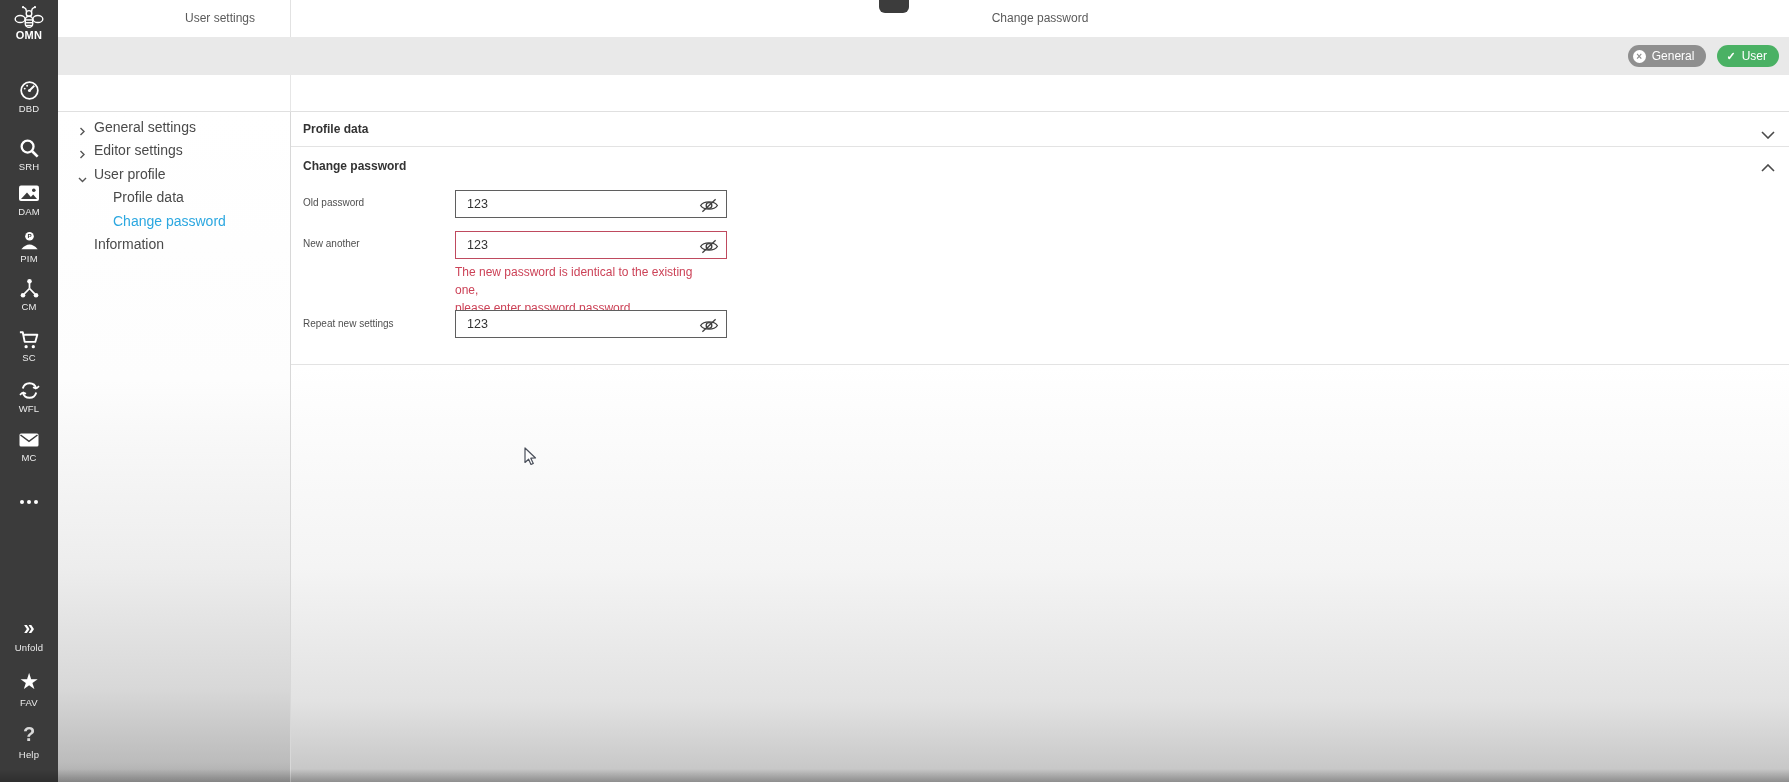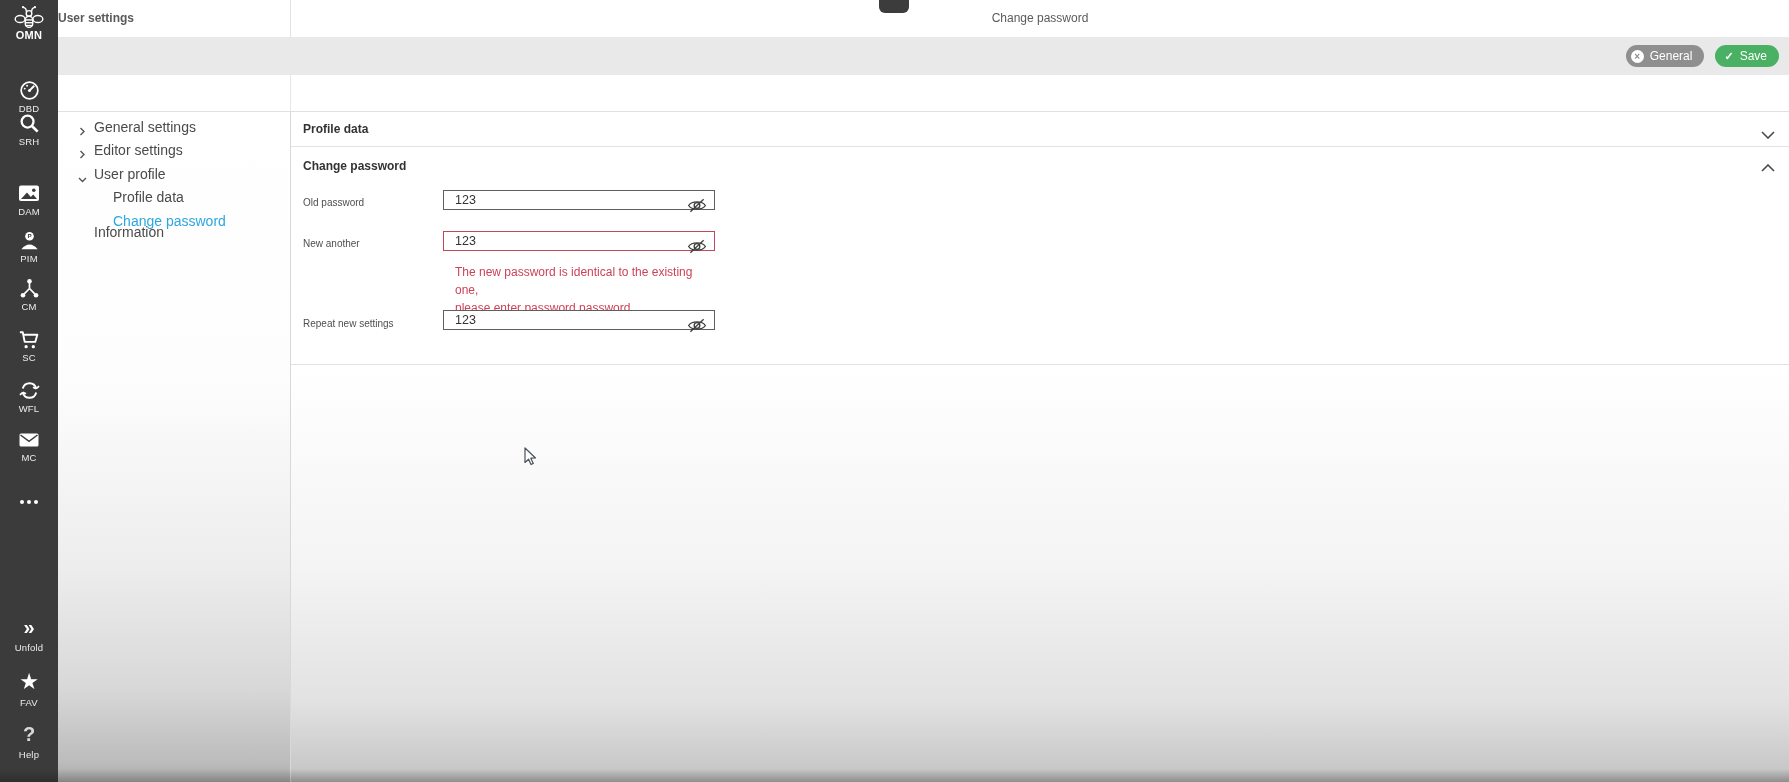--- a/index.html
+++ b/index.html
@@ -10,21 +10,21 @@
   #rail{position:absolute;left:0;top:0;width:58px;height:782px;background:#3b3b3b;z-index:6;}
   .rail-item{position:absolute;left:0;width:58px;text-align:center;color:#f4f4f4;cursor:pointer;}
   .rail-item .ricon{display:block;height:23px;line-height:23px;}
   .rail-item .rlabel{display:block;font-size:9.5px;margin-top:2px;color:#ededed;letter-spacing:.2px;}
   #rail-logo .rlabel{font-size:11px;font-weight:bold;margin-top:1px;color:#fff;}
   .uglyph{font-size:20px;line-height:20px;color:#fff;display:block;}
 
   
   #topbar{position:absolute;left:58px;top:0;width:1731px;height:37px;background:#fff;}
   #topbar-sidebar-title{position:absolute;left:0;top:0;width:197px;height:37px;line-height:37px;
-      text-align:left;font-size:12px;color:#5a5a5a;font-weight:bold;}
+      text-align:right;font-size:12px;color:#5a5a5a;}
   #topbar-vdiv{position:absolute;left:232px;top:0;width:1px;height:37px;background:#e2e2e2;}
   #topbar-page-title{position:absolute;left:233px;top:0;right:0;height:37px;line-height:37px;
       text-align:center;font-size:12px;color:#5a5a5a;}
   #camera-overlay{position:absolute;left:821px;top:-12px;width:30px;height:25px;background:#3c3c3c;
       border-radius:6px;}
 
   
   #toolbar{position:absolute;left:58px;top:37px;right:0;height:38px;background:#e9e9e9;
       display:flex;align-items:center;justify-content:flex-end;gap:11px;padding-right:10px;box-sizing:border-box;}
   .btn{display:flex;align-items:center;height:22px;border:none;border-radius:11px;color:#fff;
@@ -55,21 +55,21 @@
       background:linear-gradient(180deg,#ffffff 0%,#ffffff 38%,#f4f4f4 68%,#e2e2e2 88%,#c8c8c8 98%,#b6b6b6 100%);}
   #sec1-row{position:absolute;left:0;right:0;top:0;height:34px;border-bottom:1px solid #e3e3e3;cursor:pointer;}
   .sec-title{position:absolute;left:12px;font-size:12px;font-weight:bold;color:#333;white-space:nowrap;}
   #sec1-title{top:10px;}
   #sec1-chevron{position:absolute;right:14px;top:13px;}
   #sec2-header{position:absolute;left:0;right:0;top:35px;height:36px;cursor:pointer;}
   #sec2-title{top:12px;}
   #sec2-chevron{position:absolute;right:14px;top:11px;}
 
   .fld-label{position:absolute;left:12px;font-size:10px;color:#4f4f4f;white-space:nowrap;}
-  .input-wrap{position:absolute;left:152px;width:272px;height:20px;box-sizing:border-box;}
+  .input-wrap{position:absolute;left:164px;width:272px;height:28px;box-sizing:border-box;}
   .pw-input{width:100%;height:100%;box-sizing:border-box;border:1px solid #5f5f5f;background:#fff;
       font-family:"Liberation Sans",sans-serif;font-size:12.5px;color:#333;padding:0 32px 0 11px;outline:none;}
   .pw-input.error{border-color:#bf4a5e;}
   .eye-btn{position:absolute;right:8px;top:7px;width:20px;height:15px;cursor:pointer;background:none;border:none;padding:0;}
   #error-msg{position:absolute;left:164px;top:151px;width:262px;font-size:12px;line-height:18px;color:#cc4257;}
 
   #sec2-bottom-divider{position:absolute;left:0;right:0;top:252px;height:1px;background:#e3e3e3;}
 
   
   #mouse-cursor{position:absolute;left:524px;top:447px;z-index:9;pointer-events:none;}
@@ -109,21 +109,21 @@
           <circle cx="12" cy="12" r="8.7"></circle>
           <line x1="12" y1="12" x2="17" y2="7" stroke-width="2"></line>
           <circle cx="12" cy="12" r="1.6" fill="#fff" stroke="none"></circle>
           <circle cx="7" cy="10" r="1" fill="#fff" stroke="none"></circle>
             <circle cx="9.5" cy="7" r="1" fill="#fff" stroke="none"></circle>
         </svg>
       </span>
       <span class="rlabel">DBD</span>
     </div>
 
-    <div class="rail-item" style="top:111px">
+    <div class="rail-item" style="top:136px">
       <span class="ricon">
         <svg width="23" height="23" viewBox="0 0 24 24" fill="none" stroke="#fff">
           <circle cx="10" cy="10" r="6.2" stroke-width="2.4"></circle>
           <line x1="14.8" y1="14.8" x2="20.5" y2="20.5" stroke-width="2.8"></line>
         </svg>
       </span>
       <span class="rlabel">SRH</span>
     </div>
 
     <div class="rail-item" style="top:181px">
@@ -234,21 +234,21 @@
     <div id="camera-overlay"></div>
   </div>
 
   <div id="toolbar">
     <button class="btn" id="btn-cancel">
       <span class="x-circle">×</span>
       <span>General</span>
     </button>
     <button class="btn" id="btn-save">
       <span class="check">✓</span>
-      <span>Save</span>
+      <span>User</span>
     </button>
   </div>
 
   <div id="whitegap">
     <div id="whitegap-vdiv"></div>
   </div>
 
   <div id="sidebar2">
 
     <div class="tree-row lvl1" style="top:3px">
@@ -279,21 +279,21 @@
     </div>
 
     <div class="tree-row lvl2" style="top:73px">
       <span class="tree-label">Profile data</span>
     </div>
 
     <div class="tree-row lvl2 selected" style="top:97px">
       <span class="tree-label">Change password</span>
     </div>
 
-    <div class="tree-row lvl1" style="top:108px">
+    <div class="tree-row lvl1" style="top:120px">
       <span class="tree-label">Information</span>
     </div>
   </div>
 
   <div id="main">
 
     <div id="sec1-row">
       <span class="sec-title" id="sec1-title">Profile data</span>
       <span id="sec1-chevron">
         <svg width="14" height="8" viewBox="0 0 14 8" fill="none" stroke="#4a4a4a" stroke-width="1.6">

